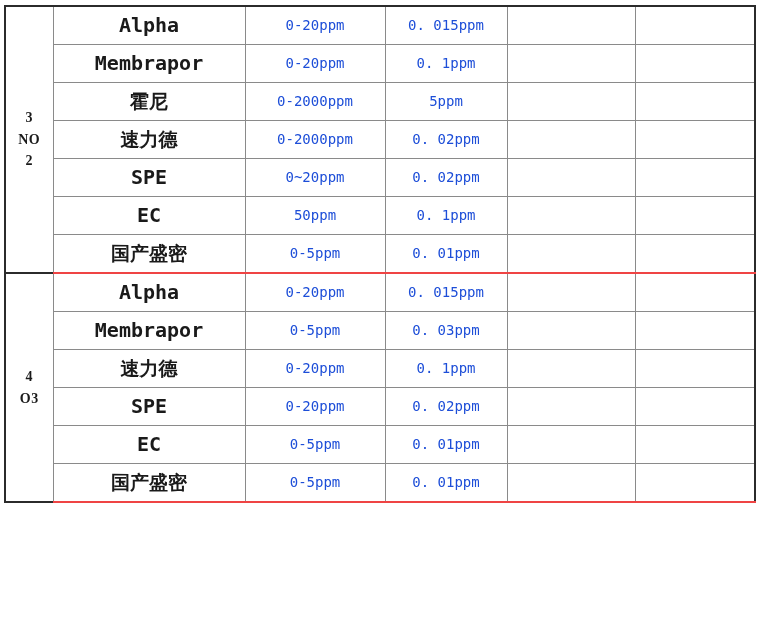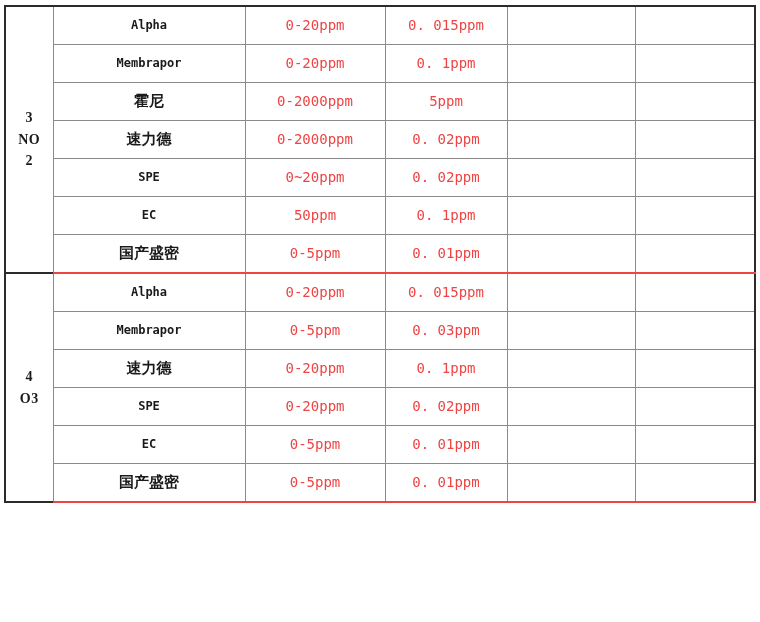--- a/index.html
+++ b/index.html
@@ -58,31 +58,31 @@
     display: block;
     line-height: 1.55;
   }
   td.brand-cell {
     font-weight: bold;
     font-size: 15px;
   }
   td.brand-cell.cjk {
     font-family: "DejaVu Sans", sans-serif;
     font-weight: bold;
-    font-size: 15px;
+    font-size: 19px;
   }
   td.brand-cell.latin {
     font-family: "DejaVu Sans Mono", monospace;
     font-weight: bold;
-    font-size: 12px;
+    font-size: 20px;
   }
   td.val-cell {
     font-family: "DejaVu Sans Mono", monospace;
     font-size: 13px;
-    color: #ef4444;
+    color: #1d4ed8;
   }
   td.empty-cell {
     background: #ffffff;
   }
   tr.group-start td {
     border-top: 2px solid #2b2b2b;
   }
   tr.group-end td {
     border-bottom: 2px solid #ef4444;
   }

